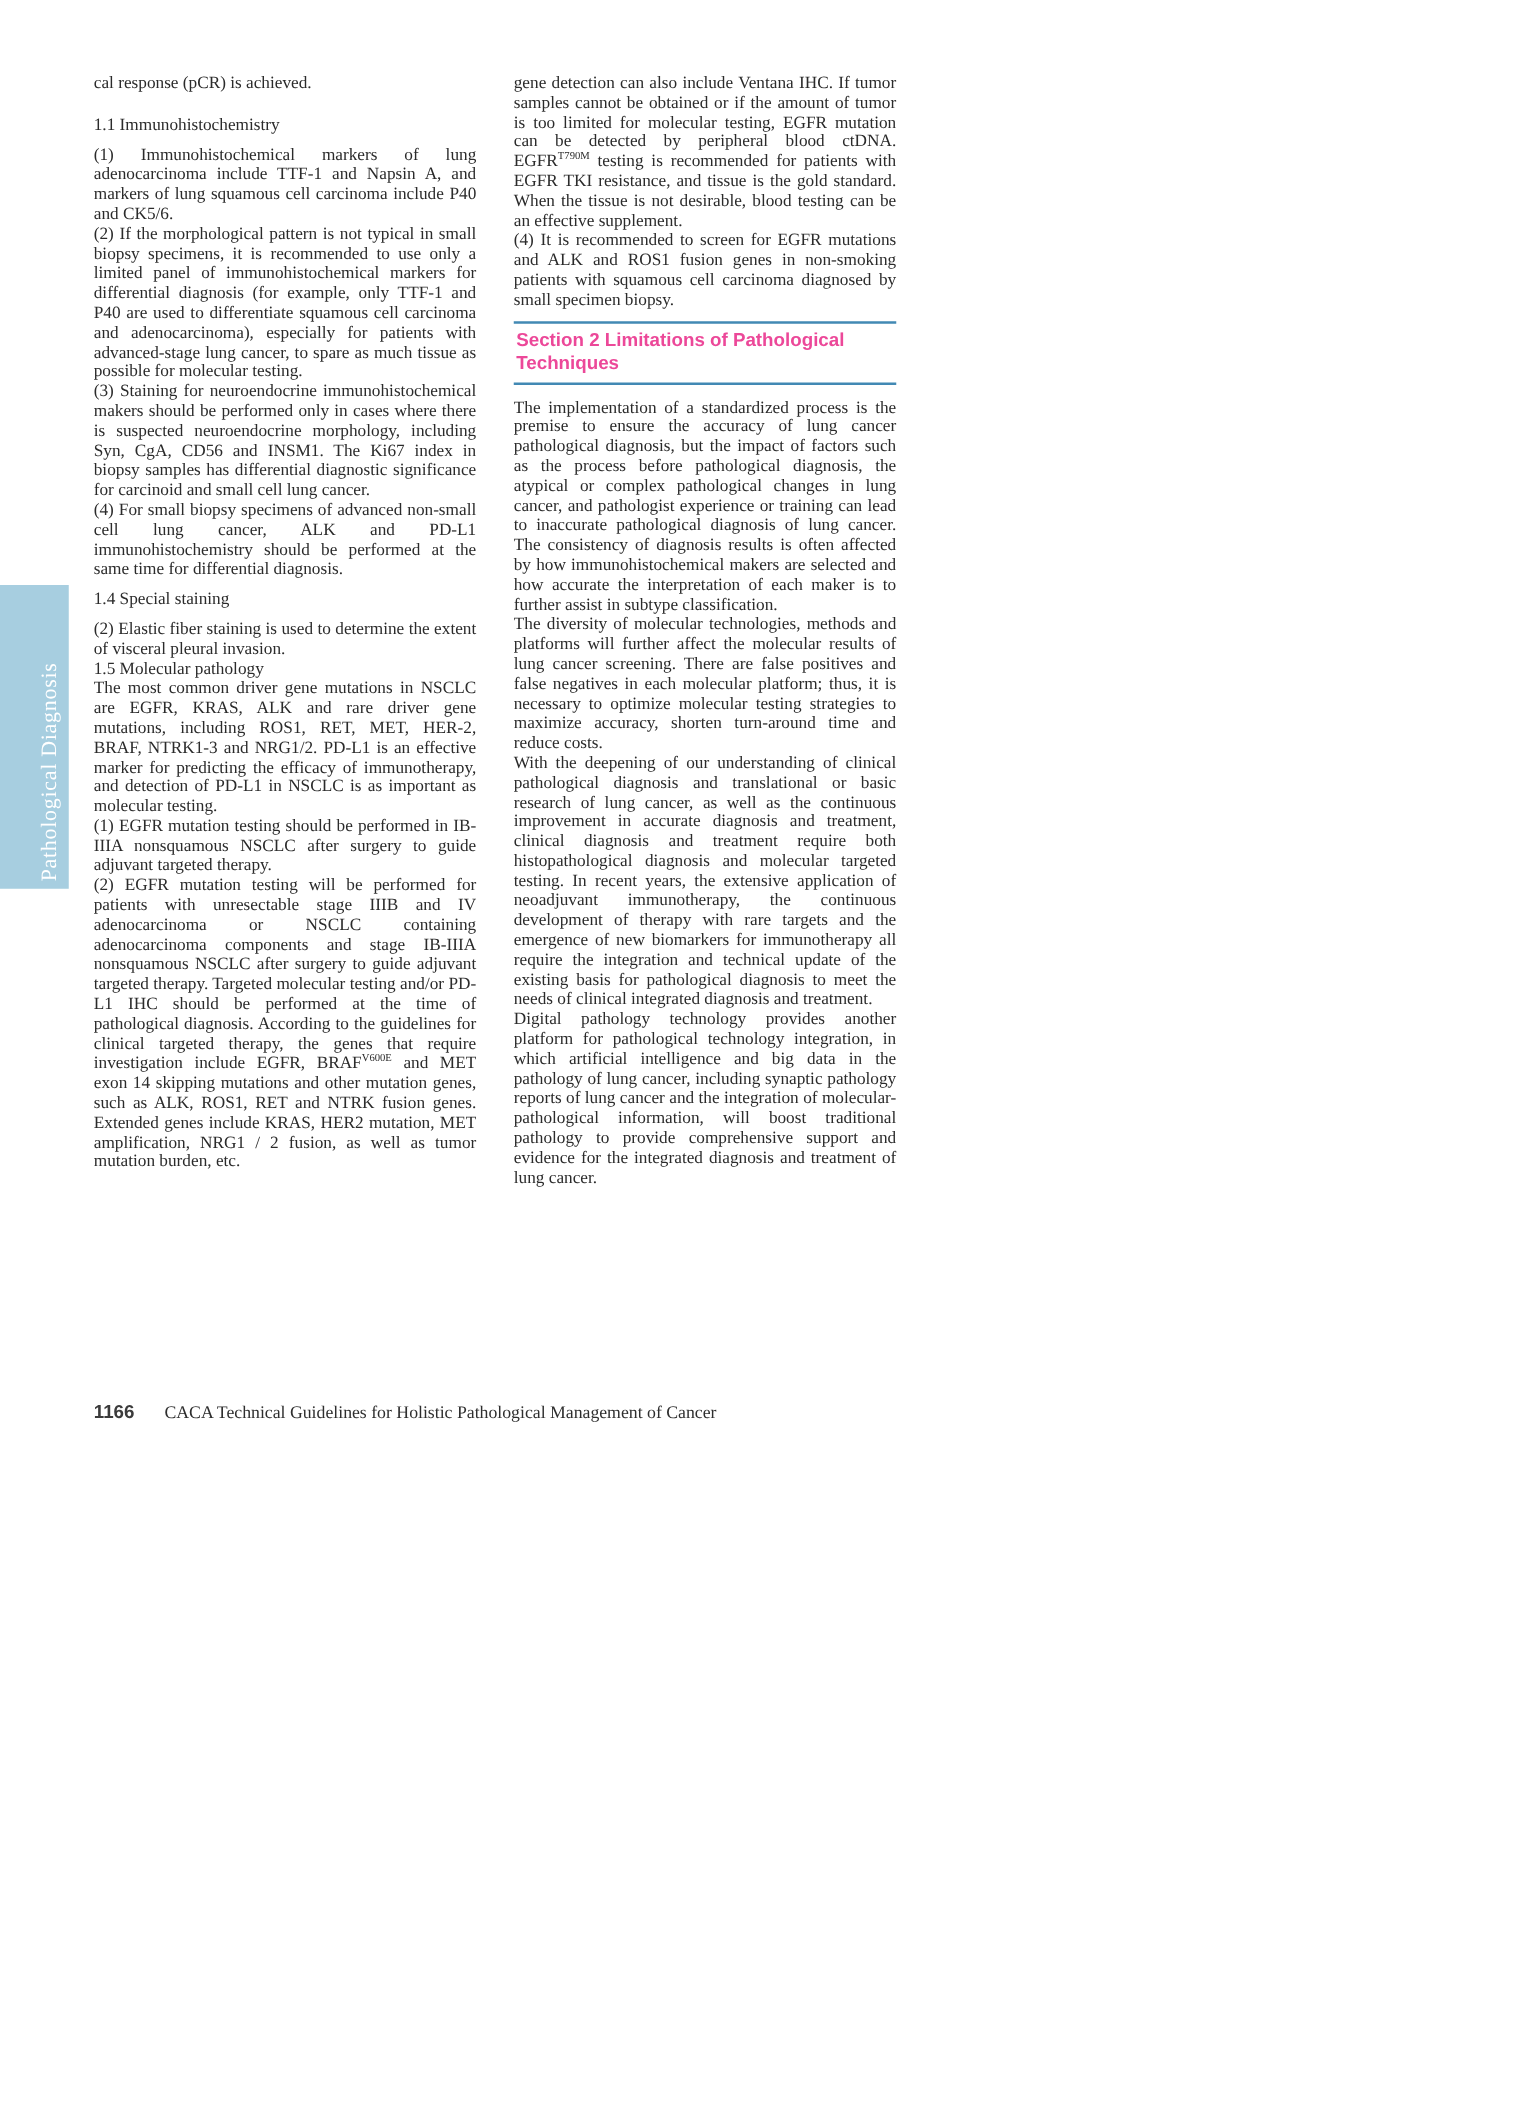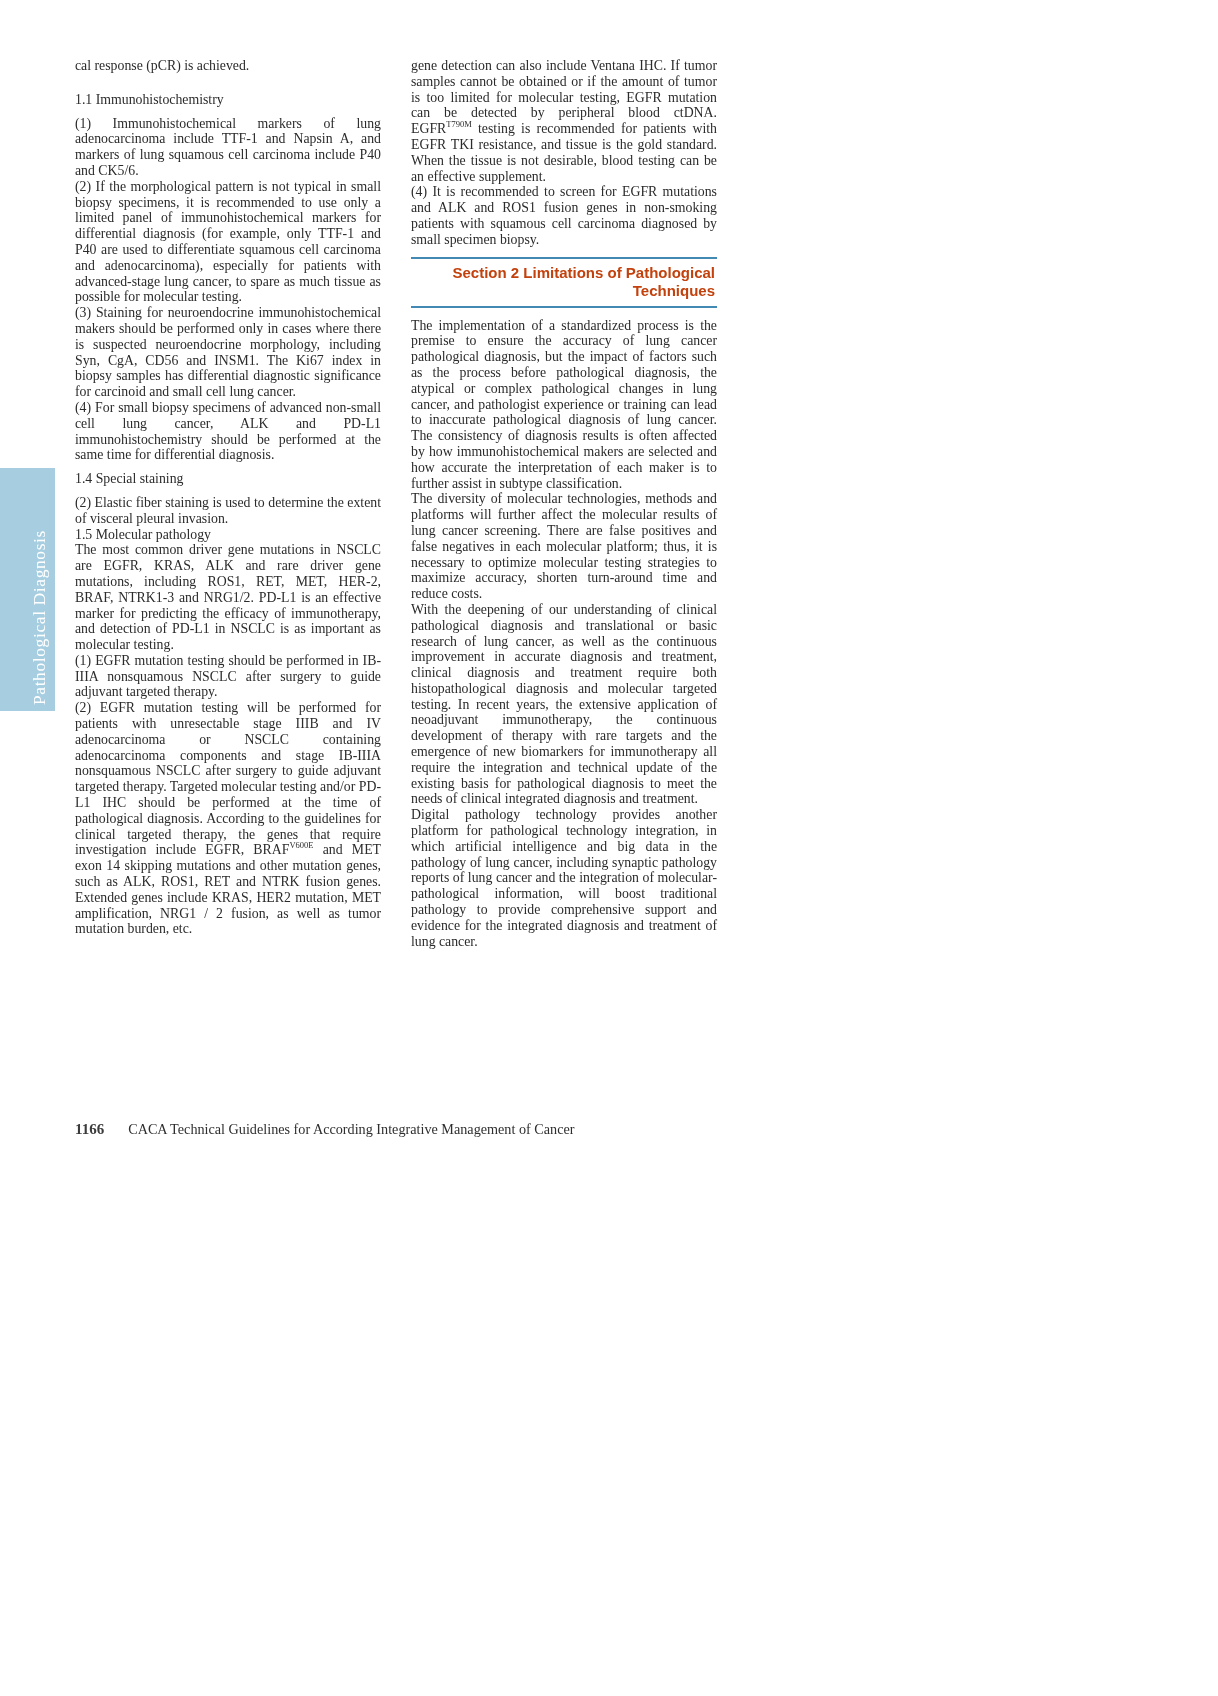--- a/index.html
+++ b/index.html
@@ -44,30 +44,30 @@
   .section-box{
     margin:9px 0 10px 0;
     border-top:2px solid #4289b4;
     border-bottom:2px solid #4289b4;
     padding:5px 2px 6px 2px;
   }
   .section-title{
     font-family:"Liberation Sans", sans-serif;
     font-weight:bold;
     font-size:15px;line-height:18px;
-    color:#c2410c;
-    text-align:right;
+    color:#ec4899;
+    text-align:left;
   }
   
   .footer{
     position:absolute;left:75px;top:1121px;width:660px;
     display:flex;align-items:baseline;
   }
   .footer .page-num{
-    font-family:Liberation Serif, serif;
+    font-family:Liberation Sans, sans-serif;
     font-weight:600;font-size:15px;color:#3b3b3b;
     margin-right:24px;
   }
   .footer .journal-title{
     font-family:"Liberation Serif", serif;
     font-size:14.2px;color:#2e2e2e;
   }
 </style>
 </head>
 <body>
@@ -104,16 +104,16 @@
     <p>The implementation of a standardized process is the premise to ensure the accuracy of lung cancer pathological diagnosis, but the impact of factors such as the process before pathological diagnosis, the atypical or complex pathological changes in lung cancer, and pathologist experience or training can lead to inaccurate pathological diagnosis of lung cancer. The consistency of diagnosis results is often affected by how immunohistochemical makers are selected and how accurate the interpretation of each maker is to further assist in subtype classification.</p>
     <p>The diversity of molecular technologies, methods and platforms will further affect the molecular results of lung cancer screening. There are false positives and false negatives in each molecular platform; thus, it is necessary to optimize molecular testing strategies to maximize accuracy, shorten turn-around time and reduce costs.</p>
 
 
     <p>With the deepening of our understanding of clinical pathological diagnosis and translational or basic research of lung cancer, as well as the continuous improvement in accurate diagnosis and treatment, clinical diagnosis and treatment require both histopathological diagnosis and molecular targeted testing. In recent years, the extensive application of neoadjuvant immunotherapy, the continuous development of therapy with rare targets and the emergence of new biomarkers for immunotherapy all require the integration and technical update of the existing basis for pathological diagnosis to meet the needs of clinical integrated diagnosis and treatment.</p>
     <p>Digital pathology technology provides another platform for pathological technology integration, in which artificial intelligence and big data in the pathology of lung cancer, including synaptic pathology reports of lung cancer and the integration of molecular-pathological information, will boost traditional pathology to provide comprehensive support and evidence for the integrated diagnosis and treatment of lung cancer.</p>
   </div>
 
   <div class="footer">
     <span class="page-num">1166</span>
-    <span class="journal-title">CACA Technical Guidelines for According Integrative Management of Cancer</span>
+    <span class="journal-title">CACA Technical Guidelines for Holistic Pathological Management of Cancer</span>
   </div>
 
 </div>
 
 </body></html>

